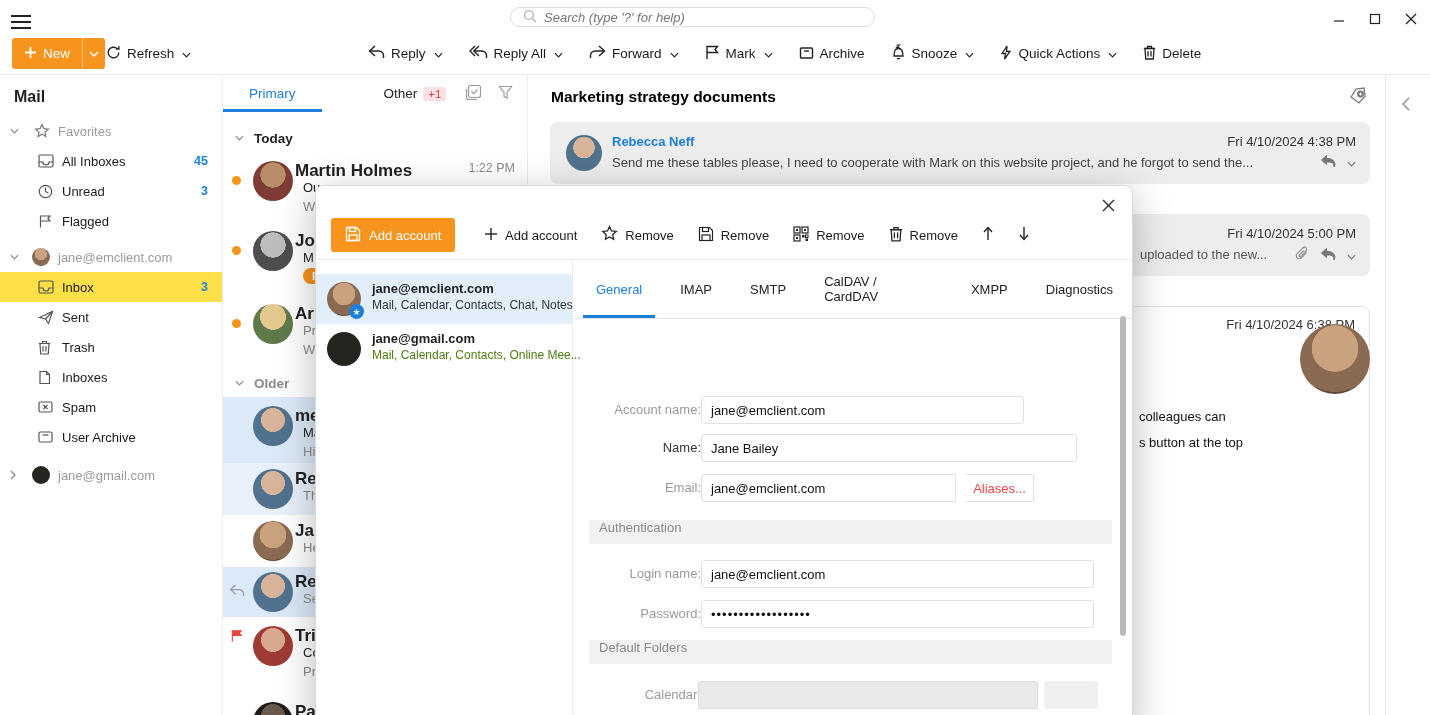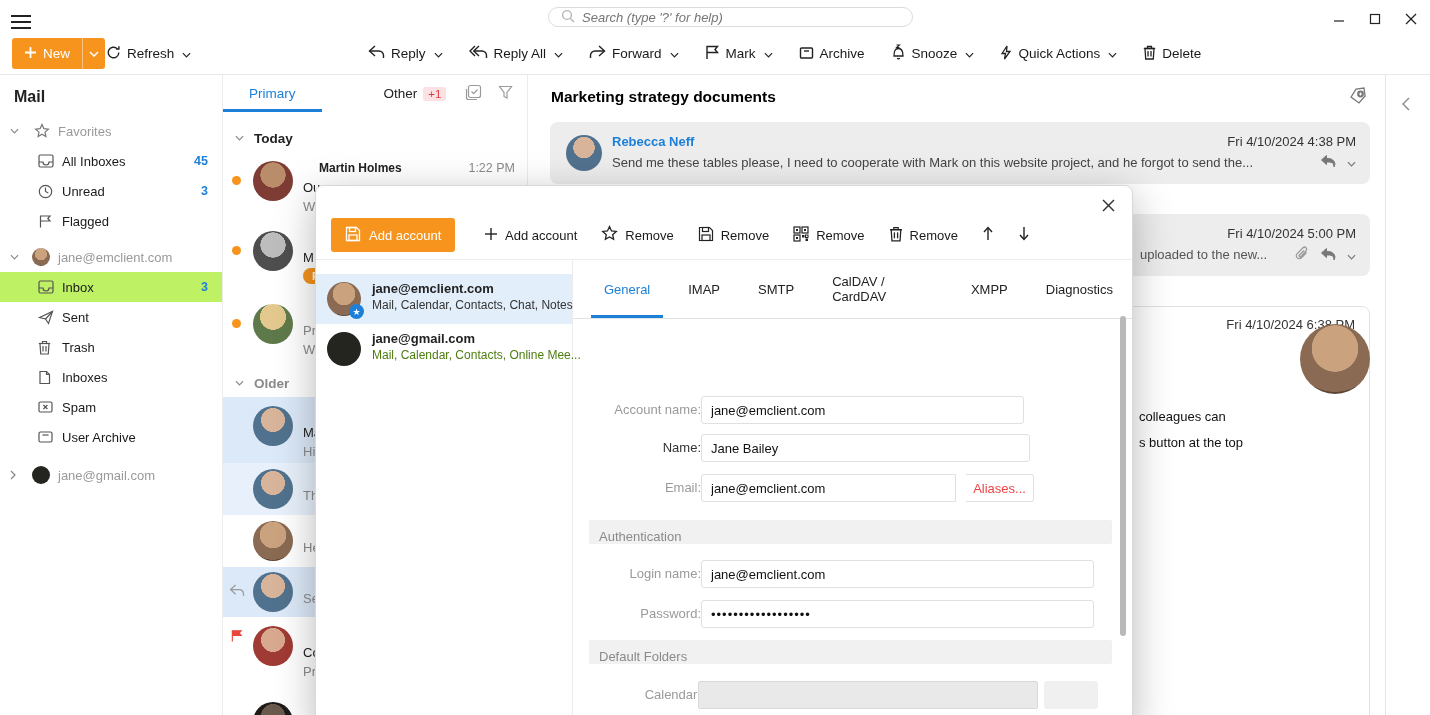--- a/index.html
+++ b/index.html
@@ -4,21 +4,21 @@
 <style>
   * { margin:0; padding:0; box-sizing:border-box; }
   html,body { width:1430px; height:715px; overflow:hidden; background:#fff;
     font-family:"Liberation Sans", sans-serif; color:#222; font-size:13px; }
   .app { position:relative; width:1430px; height:715px; }
 
   
   .titlebar { position:absolute; left:0; top:0; width:1430px; height:38px; background:#fff; }
   .hamburger { position:absolute; left:11px; top:11px; width:20px; height:16px; cursor:pointer; }
   .hamburger span { display:block; height:2px; background:#222; margin:4px 0; }
-  .searchbox { position:absolute; left:548px; top:7px; width:365px; height:20px;
+  .searchbox { position:absolute; left:510px; top:7px; width:365px; height:20px;
     border:1px solid #dcdcdc; border-radius:15px; display:flex; align-items:center; padding:0 12px; gap:7px;justify-content:center; }
   .searchbox svg { flex:0 0 auto; }
   .searchbox input { border:0; outline:0; font-style:italic; color:#b5b5b5; font-size:13px; width:100%;
     font-family:"Liberation Sans", sans-serif; background:transparent; }
   .winctl { position:absolute; top:8px; display:flex; align-items:center; justify-content:center;
     width:30px; height:22px; color:#222; cursor:pointer; }
 
   
   .ribbon { position:absolute; left:0; top:36px; width:1430px; height:38px; background:#fff; }
   .newbtn { position:absolute; left:12px; top:2px; height:31px; display:flex; align-items:stretch;
@@ -29,21 +29,21 @@
     background:transparent; border:0; font-size:13.5px; cursor:pointer; font-family:"Liberation Sans",sans-serif;}
   .rbtn svg { flex:0 0 auto; }
   .refresh { position:absolute; left:104px; top:2px; }
   .actions { position:absolute; left:366px; top:2px; display:flex; gap:22px; }
   .chev { margin-left:2px; }
 
   
   .sidebar { position:absolute; left:0; top:74px; width:222px; height:641px; background:#fff; border-top:1px solid #e8e8e8; }
   .sb-title { font-weight:bold; font-size:16px; padding:13px 0 10px 14px; }
   .sb-row { position:relative; height:30px; display:flex; align-items:center; cursor:pointer; }
-  .sb-row.sel { background:#bef264;text-align:center; }
+  .sb-row.sel { background:#fde047;text-align:center; }
   .sb-chev { position:absolute; left:10px; color:#888; display:flex; }
   .sb-ic { position:absolute; left:34px; display:flex; color:#555; }
   .sb-ic.child { left:38px; }
   .sb-lab { position:absolute; left:58px; color:#9a9a9a; font-size:13px; }
   .sb-lab.folder { left:62px; color:#1a1a1a; }
   .sb-count { position:absolute; right:14px; color:#1c7fd8; font-weight:bold; font-size:12.5px; }
   .sb-av { position:absolute; left:32px; width:18px; height:18px; border-radius:50%; }
 
   
   .av { border-radius:50%; }
@@ -63,21 +63,21 @@
   .ml-tab { position:relative; height:100%; display:flex; align-items:center; gap:6px; padding:0 26px; font-size:13.5px; cursor:pointer; }
   .ml-tab.active { color:#1c7fd8; }
   .ml-tab.active::after { content:""; position:absolute; left:0; right:0; bottom:0; height:3px; background:#1c7fd8; }
   .ml-badge { background:#fbe0e4; color:#e03e3e; font-size:11.5px; padding:1px 5px; border-radius:3px; }
   .ml-icons { position:absolute; right:14px; top:0; height:37px; display:flex; align-items:center; gap:16px; color:#9a9a9a; }
   .grp { height:28px; display:flex; align-items:center; gap:10px; padding-left:12px; font-weight:bold; font-size:13.5px; }
   .grp .gchev { color:#888; display:flex; }
   .row { position:relative; cursor:pointer; }
   .row .dot { position:absolute; left:9px; top:24px; width:9px; height:9px; border-radius:50%; background:#f7941d; }
   .row .rav { position:absolute; left:30px; top:9px; width:40px; height:40px; }
-  .row .sender { position:absolute; left:96px; top:9px; font-weight:bold; font-size:12px; white-space:nowrap; }
+  .row .sender { position:absolute; left:72px; top:9px; font-weight:bold; font-size:17px; white-space:nowrap; }
   .row .rtime { position:absolute; right:12px; top:9px; color:#8a8a8a; font-size:12.5px; }
   .row .subj { position:absolute; left:80px; top:28px; font-size:13px; color:#222; white-space:nowrap; }
   .row .prev { position:absolute; left:80px; top:47px; font-size:13px; color:#8a8a8a; white-space:nowrap; }
   .row .tagbadge { position:absolute; left:80px; top:46px; background:#f7941d; color:#fff; font-size:11px;
     border-radius:8px; padding:2px 9px; font-weight:bold; }
   .row .rflag { position:absolute; left:7px; top:12px; color:#e8453c; }
   .row .rreply { position:absolute; left:6px; top:17px; color:#9a9a9a; }
   .row.bluebg { background:#dce9f8; }
   .row.bluebg2 { background:#e8f1fb; }
 
@@ -115,31 +115,31 @@
   .dlg-left { position:absolute; left:0; top:74px; width:257px; bottom:0; border-right:1px solid #ececec; padding-top:14px; }
   .acct { position:relative; height:50px; cursor:pointer; }
   .acct.sel { background:#e3eefb; }
   .acct .aav { position:absolute; left:11px; top:8px; width:34px; height:34px; }
   .acct .astar { position:absolute; left:33px; top:30px; width:15px; height:15px; border-radius:50%;
     background:#1c7fd8; color:#fff; font-size:9px; display:flex; align-items:center; justify-content:center; }
   .acct .aname { position:absolute; left:56px; top:7px; font-weight:bold; font-size:13px; }
   .acct .asvc { position:absolute; left:56px; top:24px; font-size:12px; color:#333; white-space:nowrap; }
   .acct .asvc.gray { color:#4d7c0f; }
   .dlg-right { position:absolute; left:257px; top:74px; right:0; bottom:0; }
-  .dtabs { position:relative; height:59px; border-bottom:1px solid #e3e3e3; display:flex; align-items:flex-end; padding-left:12px; }
+  .dtabs { position:relative; height:59px; border-bottom:1px solid #e3e3e3; display:flex; align-items:flex-end; padding-left:4px; }
   .dtab { position:relative; height:100%; display:flex; align-items:center; padding:0 19px; font-size:13px; cursor:pointer; }
   .dtab.active { color:#1c7fd8; }
   .dtab.active::after { content:""; position:absolute; left:6px; right:6px; bottom:0; height:3px; background:#1c7fd8; }
   .form { position:absolute; left:0; top:41px; right:0; bottom:0; }
   .flabel { position:absolute; width:195px; text-align:right; color:#9a9a9a; font-size:13px; }
   .flabel.dark { color:#333; }
   .finput { position:absolute; height:28px; border:1px solid #e0e0e0; border-radius:3px; padding:0 9px;
     font-size:13px; color:#111; font-family:"Liberation Sans",sans-serif; outline:none; background:#fff; }
   .fband { position:absolute; left:16px; right:20px; height:24px; background:#f1f1f1; border-radius:2px;
-    color:#8a8a8a; font-size:13px; display:flex; align-items:flex-end; padding-left:10px; }
+    color:#8a8a8a; font-size:13px; display:flex; align-items:flex-start; padding-left:10px; }
   .fdisabled { position:absolute; height:28px; background:#e9e9e9; border:1px solid #dadada; border-radius:2px; }
   .fsidebtn { position:absolute; width:54px; height:28px; background:#f0f0f0; border:0; border-radius:3px; cursor:pointer; }
   .aliases { position:absolute; height:28px; display:flex; align-items:center; justify-content:center;
     color:#ef4444; font-size:13px; cursor:pointer; border:1px solid #e0e0e0; border-left:0; border-radius:0 3px 3px 0; background:#fff;margin-left:10px; }
   .fphoto { position:absolute; left:727px; top:23px; width:70px; height:70px; }
   .dscroll { position:absolute; right:6px; top:10px; width:6px; bottom:6px; }
   .dscroll .thumb { position:absolute; left:0; top:5px; width:6px; height:320px; background:#b9b9b9; border-radius:3px; }
 </style>
 </head>
 <body>
@@ -688,21 +688,21 @@
         <div class="dtab">
             <span>Diagnostics</span>
           </div>
       </div>
 
       <div class="form">
         <label class="flabel" style="left:-67px;top:101px">Account name:</label>
         <input class="finput" style="left: 128px; top: 95px; width: 323px;" value="jane@emclient.com">
 
         <label class="flabel dark" style="left:-67px;top:139px">Name:</label>
-        <input class="finput" style="left: 128px; top: 133px; width: 329px;" value="Jane Bailey">
+        <input class="finput" style="left: 128px; top: 133px; width: 376px;" value="Jane Bailey">
 
         <label class="flabel" style="left:-67px;top:179px">Email:</label>
         <input class="finput" style="left: 128px; top: 173px; width: 255px; border-radius: 3px 0px 0px 3px;" value="jane@emclient.com">
         <span class="aliases" style="left:383px;top:173px;width:68px">Aliases...</span>
 
         <span class="fphoto av av-jane"></span>
 
         <div class="fband" style="top:219px">
           <span>Authentication</span>
         </div>

